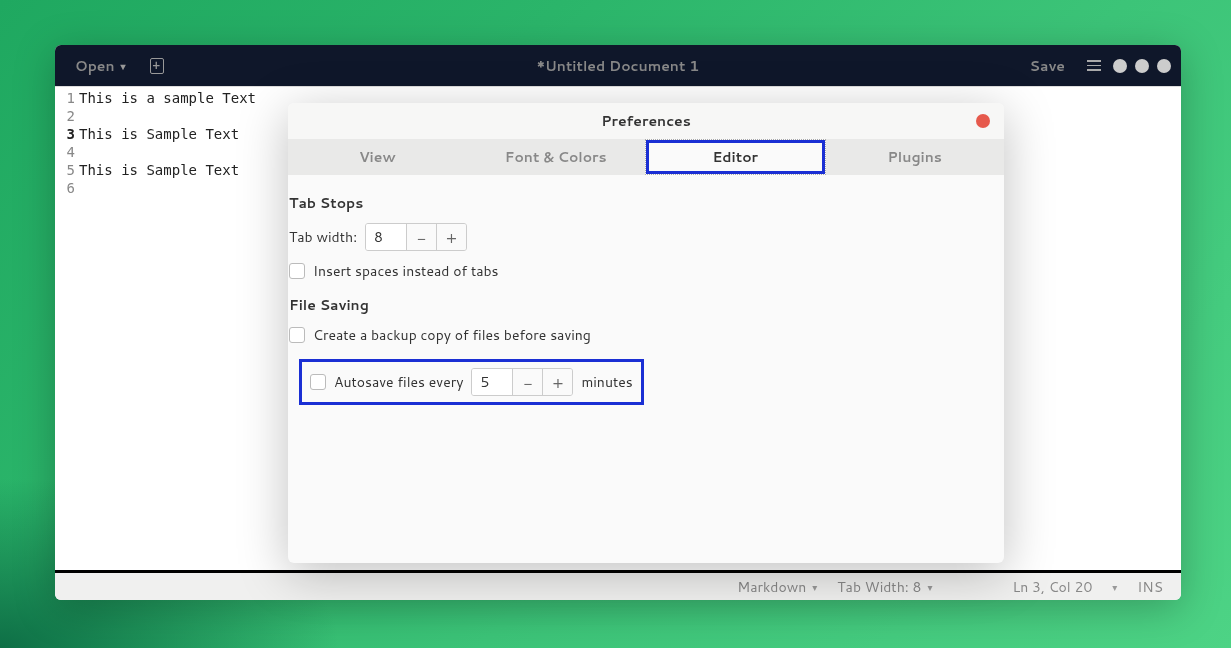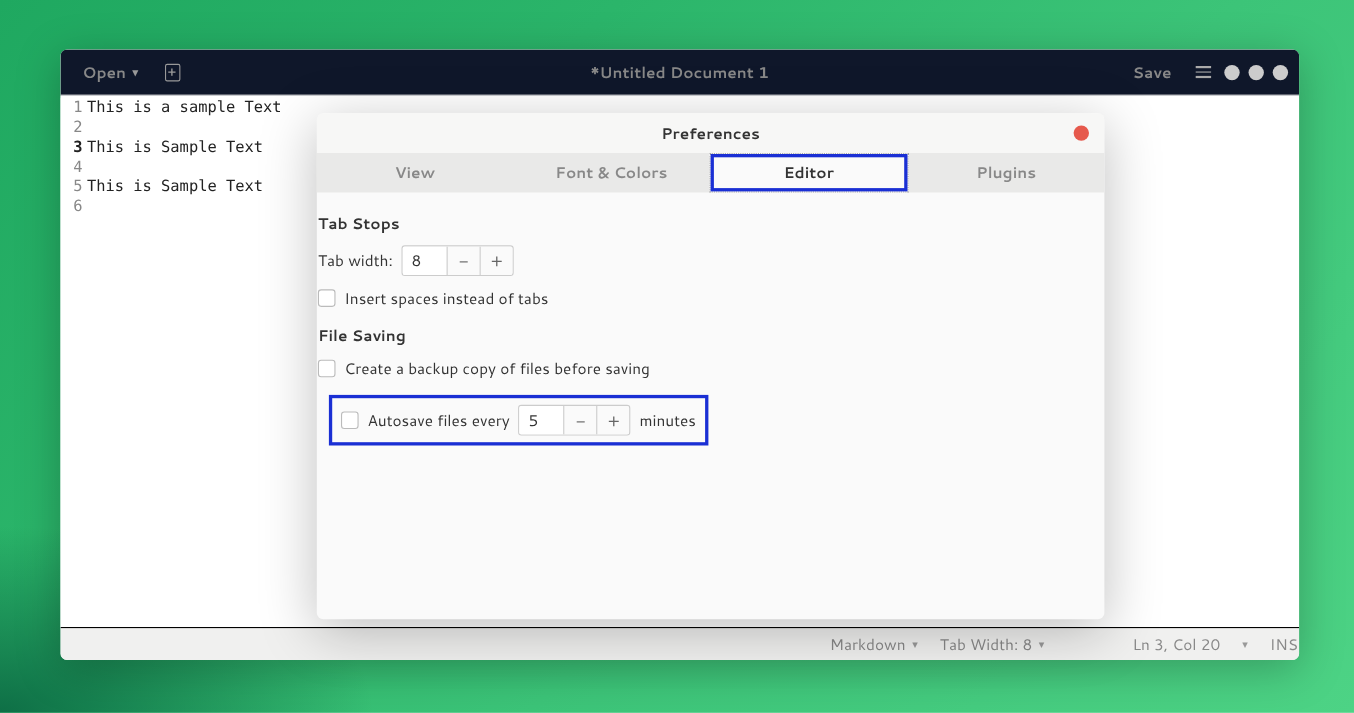--- a/index.html
+++ b/index.html
@@ -92,26 +92,26 @@
       position: relative;
     }
     .gutter { width: 24px; background: #fff; }
     .gutter div { text-align: right; color: #888; padding-right: 4px; height: 18px; }
     .gutter .cur { color: #222; font-weight: 600; }
     .code-lines div { height: 18px; color: #222; white-space: pre; }
     
     .statusbar {
       height: 30px;
       background: #f0f0ef;
-      border-top: 1px solid #000000;
+      border-top: 3px solid #000000;
       display: flex;
       align-items: center;
       justify-content: flex-end;
       gap: 20px;
-      padding-right: 1px;
+      padding-right: 18px;
       color: #888;
     }
     .status-item { display: inline-flex; align-items: center; gap: 6px; cursor: pointer; }
     
     .prefs {
       position: absolute;
       top: 103px;
       left: 288px;
       width: 716px;
       height: 460px;

